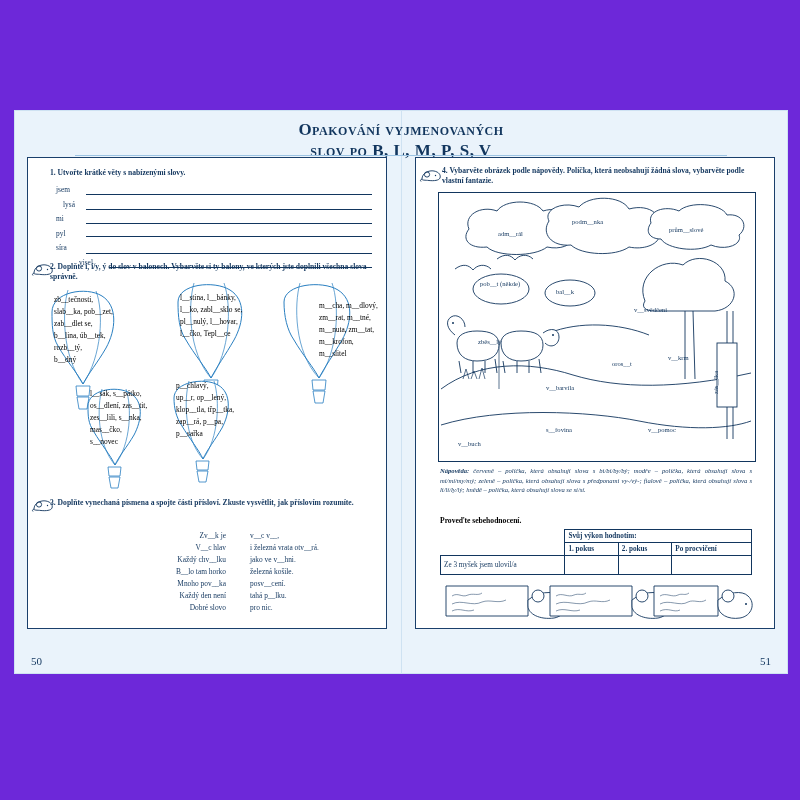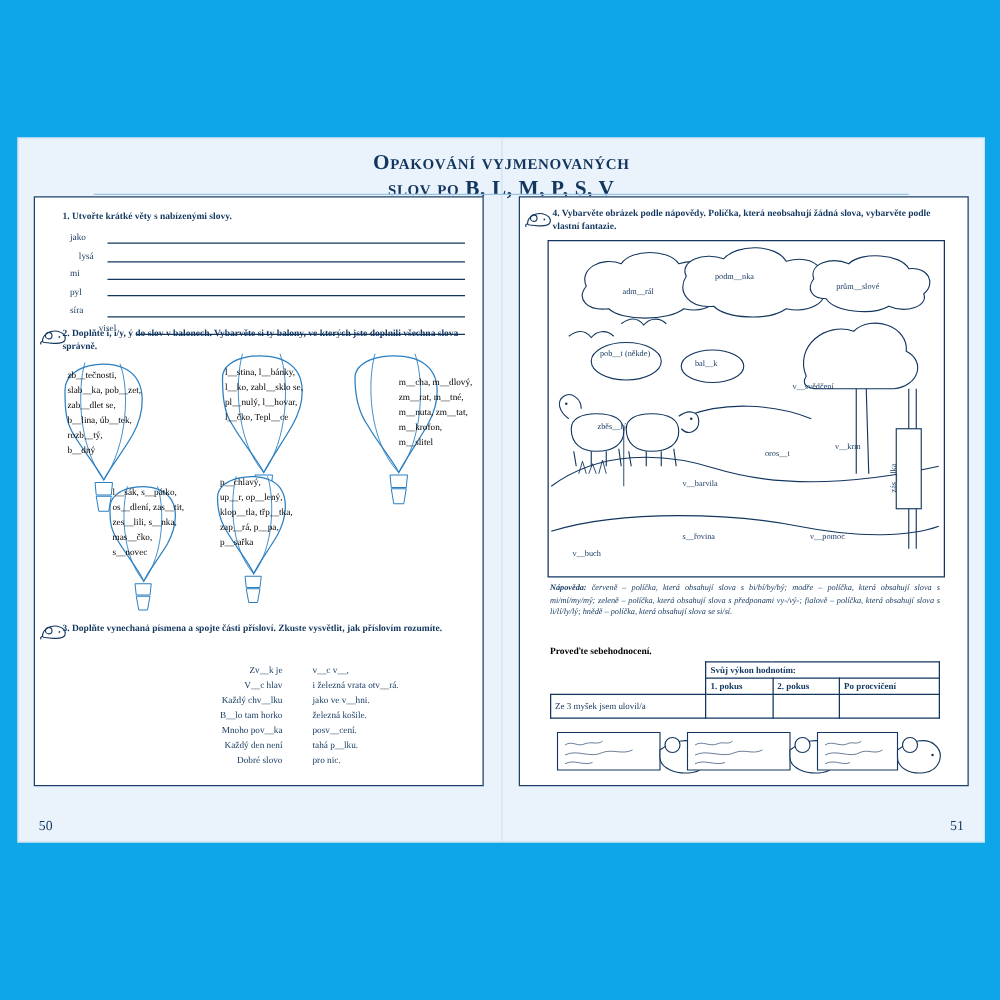--- a/index.html
+++ b/index.html
@@ -1,17 +1,17 @@
 <!DOCTYPE html>
 <html><head>
 <meta charset="utf-8">
 <style>
   html,body{margin:0;padding:0;background:#ffffff;}
   body{width:800px;height:800px;font-family:"Liberation Serif",serif;}
-  .page{position:relative;width:800px;height:800px;background:#0ea5e9;overflow:hidden;}
+  .page{position:relative;width:800px;height:800px;background:#6d28d9;overflow:hidden;}
   .spread{position:absolute;left:14px;top:110px;width:772px;height:562px;background:#eaf3fb;border:1px solid #cfe2f2;}
   .gutter{position:absolute;left:50%;top:0;width:1px;height:100%;background:#cfe2f2;}
   .sheet{position:absolute;background:#ffffff;border:1px solid #1a3f6b;}
   .left-sheet{left:12px;top:46px;width:358px;height:470px;}
   .right-sheet{left:400px;top:46px;width:358px;height:470px;}
   .title{position:absolute;left:0;top:8px;width:100%;text-align:center;color:#12365e;
          font-variant:small-caps;font-weight:600;line-height:1.25;letter-spacing:.5px;}
   .title .l1{font-size:17px;}
   .title .l2{font-size:17px;}
   .title .l2 b{font-weight:700;}
@@ -58,21 +58,21 @@
 
     <div class="sheet left-sheet">
 
       <div class="task" style="left:22px;top:10px;width:320px;">
         <div class="task-h">
           <span>1.</span> <span>Utvořte krátké věty s nabízenými slovy.</span>
         </div>
       </div>
       <div style="position:absolute;left:28px;top:26px;width:316px;">
         <div style="display:flex;align-items:flex-end;gap:4px;margin-bottom:3.5px;">
-          <span class="body" style="width:26px;color:#12365e;">jako</span>
+          <span class="body" style="width:26px;color:#12365e;">jsem</span>
           <span class="blankline" style="flex:1;"></span>
         </div>
         <div style="display:flex;align-items:flex-end;gap:4px;margin-bottom:3.5px;text-align:center;">
           <span class="body" style="width:26px;color:#12365e;">lysá</span>
           <span class="blankline" style="flex:1;"></span>
         </div>
         <div style="display:flex;align-items:flex-end;gap:4px;margin-bottom:3.5px;">
           <span class="body" style="width:26px;color:#12365e;">mi</span>
           <span class="blankline" style="flex:1;"></span>
         </div>

